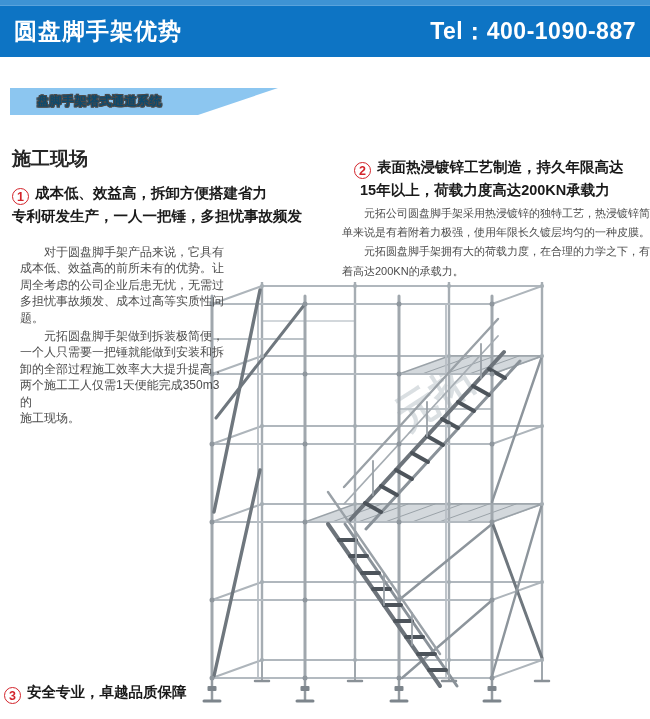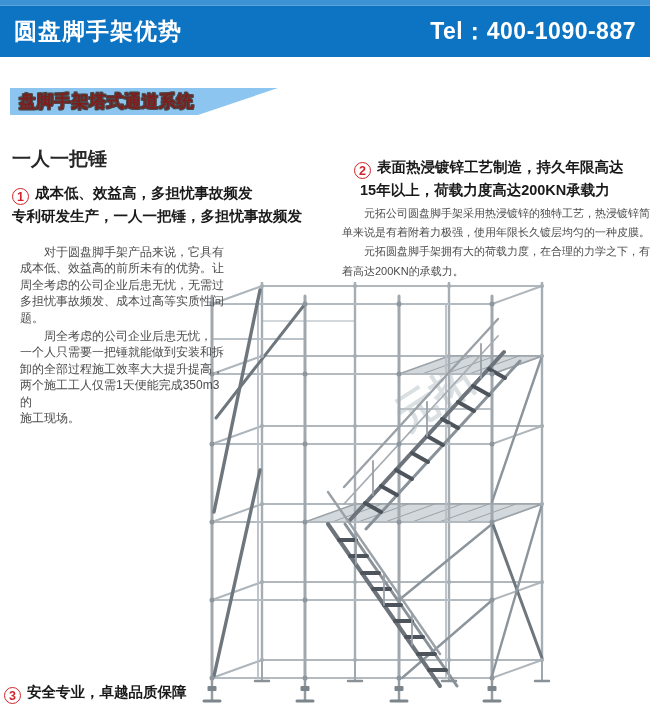--- a/index.html
+++ b/index.html
@@ -11,22 +11,22 @@
   .header { position:absolute; left:0; top:0; width:650px; height:57px; background:#0d74c4; }
   .header-strip { position:absolute; left:0; top:0; width:650px; height:6px; background:#3e93d4; border-bottom:1px solid #5aa3dc; }
   .header-row { position:absolute; left:0; top:6px; width:650px; height:51px;
     display:flex; align-items:center; justify-content:space-between; padding:0 14px; }
   .header-title { color:#ffffff; font-size:23px; font-weight:700; letter-spacing:1px; }
   .header-tel { color:#ffffff; font-size:23px; font-weight:700; letter-spacing:0.5px;margin-left:8px; }
 
   
   .ribbon { position:absolute; left:10px; top:88px; width:268px; height:27px; background:#8cc6f0;
     clip-path:polygon(0 0, 100% 0, calc(100% - 80px) 100%, 0 100%); }
-  .ribbon-label { display:block; padding-left:9px; line-height:27px; font-size:17px; font-weight:700;
-    color:#7f1d1d; letter-spacing:0.5px;
+  .ribbon-label { display:block; padding-left:27px; line-height:27px; font-size:12px; font-weight:700;
+    color:#0c4a6e; letter-spacing:0.5px;
     text-shadow:1px 0 0 #4a4a4a, -1px 0 0 #4a4a4a, 0 1px 0 #4a4a4a, 0 -1px 0 #4a4a4a,
       1px 1px 0 #4a4a4a, -1px -1px 0 #4a4a4a, 1px -1px 0 #4a4a4a, -1px 1px 0 #4a4a4a; }
 
   
   .section-title { position:absolute; left:12px; top:146px; font-size:19px; font-weight:700; color:#272727; }
 
   
   .adv { position:absolute; font-size:14.5px; font-weight:700; color:#191919; line-height:22px; }
   .adv1 { left:12px; top:182px; width:340px; }
   .adv2 { left:354px; top:156px; width:300px; }
@@ -56,34 +56,34 @@
     <div class="header-row">
       <span class="header-title">圆盘脚手架优势</span>
       <span class="header-tel">Tel：400-1090-887</span>
     </div>
   </div>
 
   <div class="ribbon">
     <span class="ribbon-label">盘脚手架塔式通道系统</span>
   </div>
 
-  <div class="section-title">一人一把锤</div>
+  <div class="section-title">施工现场</div>
 
   <div class="adv adv1">
-    <span class="badge">1</span><span>成本低、效益高，多担忧事故频发</span>
+    <span class="badge">1</span><span>成本低、效益高，拆卸方便搭建省力</span>
     <span class="line2">专利研发生产，一人一把锤，多担忧事故频发</span>
   </div>
 
   <div class="left-paras">
     <div class="para">　　对于圆盘脚手架产品来说，它具有
 成本低、效益高的前所未有的优势。让
 周全考虑的公司企业后患无忧，无需过
 多担忧事故频发、成本过高等实质性问
 题。</div>
-    <div class="para">　　周全考虑的公司企业后患无忧，
+    <div class="para">　　元拓圆盘脚手架做到拆装极简便，
 一个人只需要一把锤就能做到安装和拆
 卸的全部过程施工效率大大提升提高，
 两个施工工人仅需1天便能完成350m3的
 施工现场。</div>
   </div>
 
   <div class="adv adv2">
     <span class="badge">2</span><span>表面热浸镀锌工艺制造，持久年限高达</span>
     <span class="line2">15年以上，荷载力度高达200KN承载力</span>
   </div>

